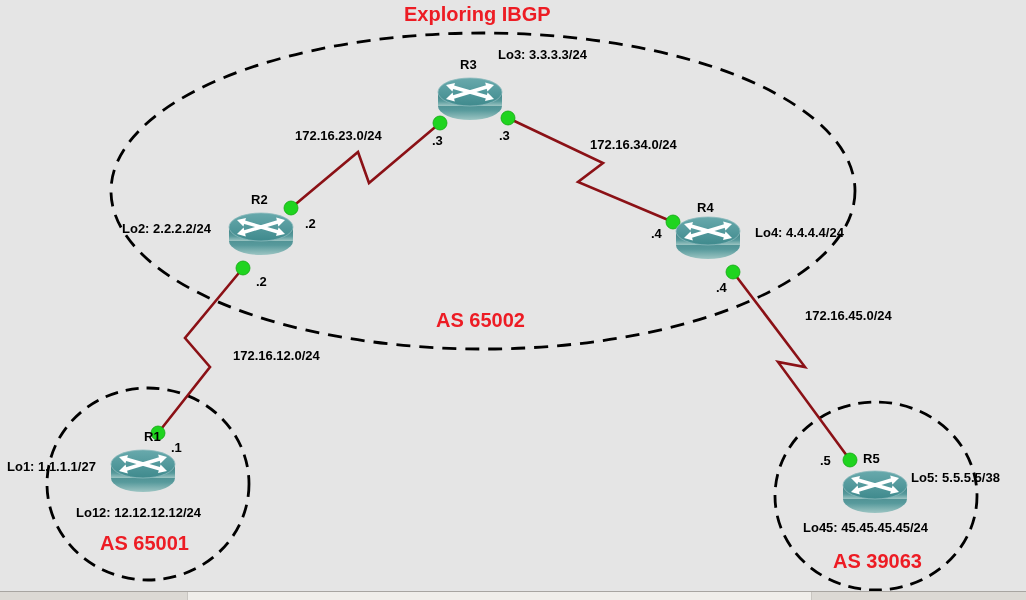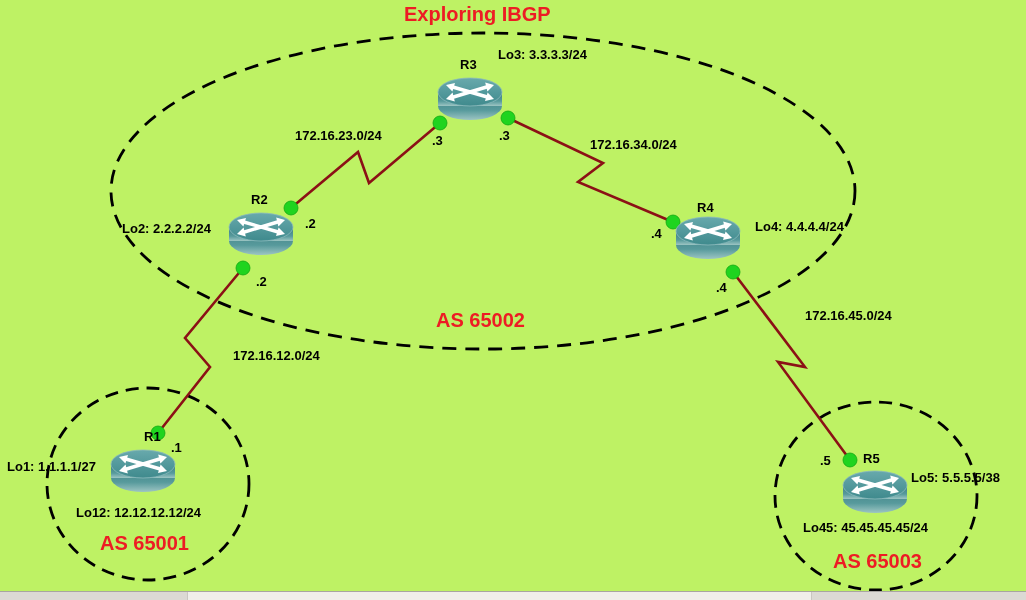--- a/index.html
+++ b/index.html
@@ -1,17 +1,17 @@
 <!DOCTYPE html>
 <html><head>
 <meta charset="utf-8">
 <style>
   html,body{margin:0;padding:0;background:#fff;}
   .canvas{
-    position:relative;width:1026px;height:600px;background:#bef264;
+    position:relative;width:1026px;height:600px;background:#e5e5e5;
     overflow:hidden;font-family:"Liberation Sans",sans-serif;
   }
   svg.layer{position:absolute;left:0;top:0;}
   .router{position:absolute;width:68px;height:46px;}
   .lbl{
     position:absolute;white-space:nowrap;
     font:700 13px "Liberation Sans",sans-serif;color:#000000;
   }
   .as-lbl{
     position:absolute;white-space:nowrap;
@@ -110,33 +110,33 @@
   <div class="router" style="left:841px;top:469px">
     <svg width="68" height="46" viewBox="0 0 68 46">
         <use href="#router-shape"></use>
       </svg>
   </div>
 
   <div class="title" style="left:404px;top:3px">Exploring IBGP</div>
 
   <div class="as-lbl" style="left:436px;top:309px">AS 65002</div>
   <div class="as-lbl" style="left:100px;top:532px">AS 65001</div>
-  <div class="as-lbl" style="left:833px;top:550px">AS 65003</div>
+  <div class="as-lbl" style="left:833px;top:550px">AS 39063</div>
 
   <div class="lbl" style="left:144px;top:429px">R1</div>
   <div class="lbl" style="left:251px;top:192px">R2</div>
   <div class="lbl" style="left:460px;top:57px">R3</div>
   <div class="lbl" style="left:697px;top:200px">R4</div>
   <div class="lbl" style="left:863px;top:451px">R5</div>
 
   <div class="lbl" style="left:7px;top:459px">Lo1: 1.1.1.1/27</div>
   <div class="lbl" style="left:76px;top:505px">Lo12: 12.12.12.12/24</div>
   <div class="lbl" style="left:122px;top:221px">Lo2: 2.2.2.2/24</div>
   <div class="lbl" style="left:498px;top:47px">Lo3: 3.3.3.3/24</div>
-  <div class="lbl" style="left:755px;top:219px">Lo4: 4.4.4.4/24</div>
+  <div class="lbl" style="left:755px;top:225px">Lo4: 4.4.4.4/24</div>
   <div class="lbl" style="left:911px;top:470px">Lo5: 5.5.5.5/38</div>
   <div class="lbl" style="left:803px;top:520px">Lo45: 45.45.45.45/24</div>
 
   <div class="lbl" style="left:233px;top:348px">172.16.12.0/24</div>
   <div class="lbl" style="left:295px;top:128px">172.16.23.0/24</div>
   <div class="lbl" style="left:590px;top:137px">172.16.34.0/24</div>
   <div class="lbl" style="left:805px;top:308px">172.16.45.0/24</div>
 
   <div class="lbl" style="left:171px;top:440px">.1</div>
   <div class="lbl" style="left:256px;top:274px">.2</div>

